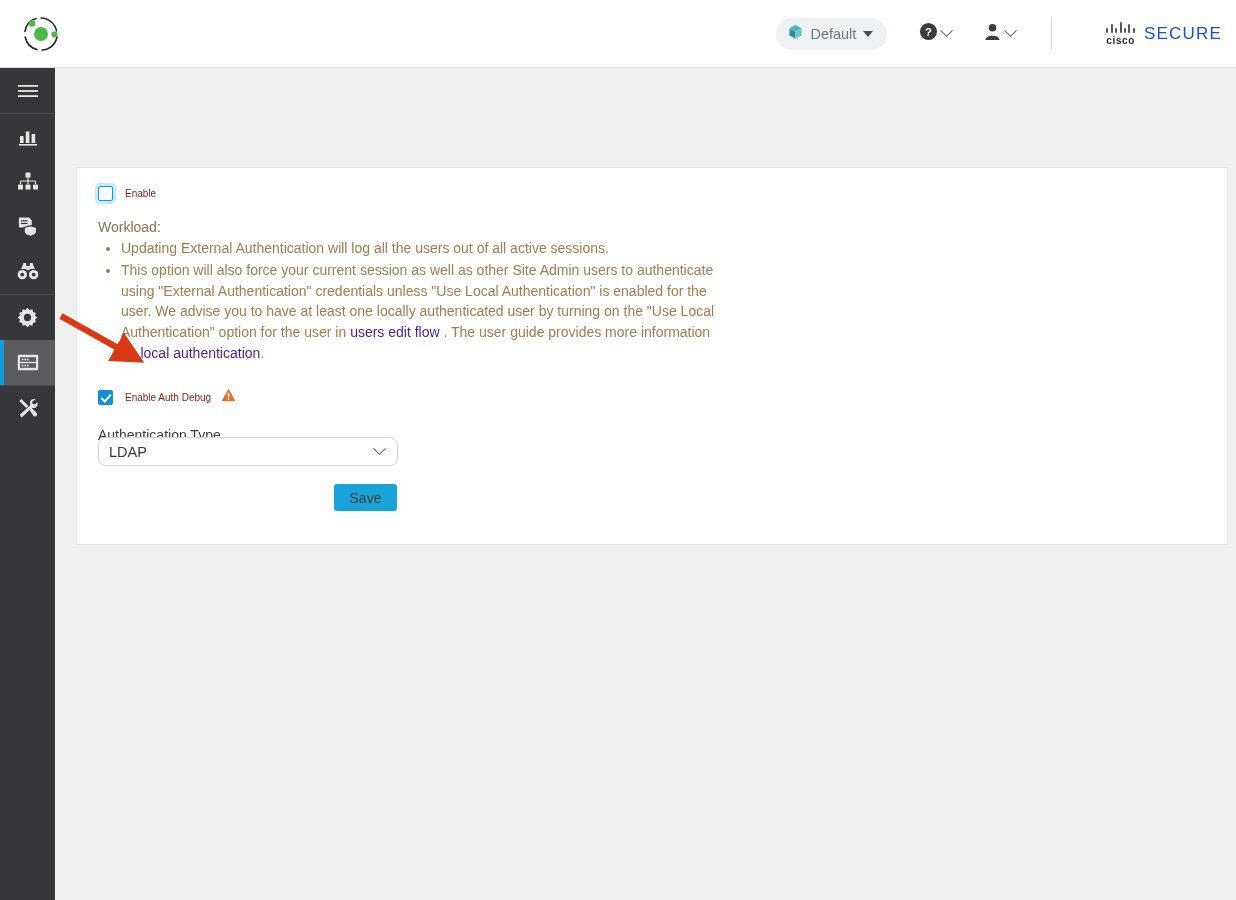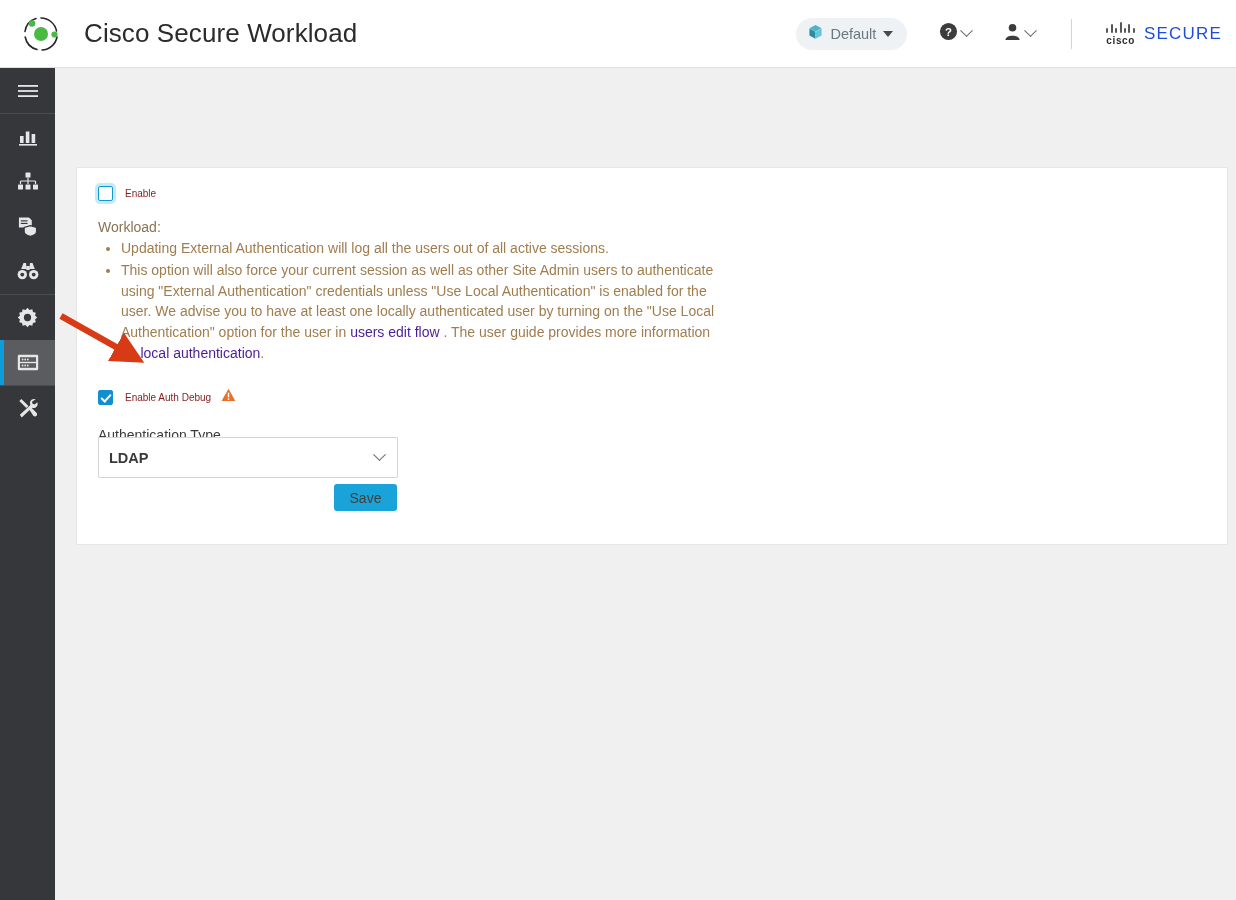--- a/index.html
+++ b/index.html
@@ -48,21 +48,21 @@
   .chev {
     display: inline-block; width: 9px; height: 9px;
     border-right: 1.6px solid #6d6d6d;
     border-bottom: 1.6px solid #6d6d6d;
     transform: rotate(45deg) translate(-2px,-2px);
   }
   .hdr-divider {
     width: 1px; height: 30px; background: #d5d5d5; margin: 0 18px 0 20px;
   }
   .cisco-logo { display: flex; align-items: center; gap: 9px; }
-  .cisco-mark { display: flex; flex-direction: column; align-items: flex-start; }
+  .cisco-mark { display: flex; flex-direction: column; align-items: flex-start; margin-left: 20px; }
   .cisco-bars { display: flex; align-items: flex-end; gap: 2.4px; height: 11px; }
   .cisco-bars i { display: block; width: 2px; background: #58585b; border-radius: 1px; }
   .cisco-word {
     font-size: 10px; font-weight: bold; color: #2d2d2d;
     letter-spacing: .6px; margin-top: 2px;
   }
   .secure-word {
     font-size: 17px; color: #1d4ed8; letter-spacing: 1.2px; font-weight: 400;
   }
 
@@ -135,23 +135,23 @@
     display: flex; align-items: center;
   }
   .warn-tri { margin-left: 10px; display: block; }
 
   .field-label {
     position: absolute; left: 21px; top: 247px;
     font-size: 14px; color: #3a3a3a; margin-top: 12px;
   }
   .select-box {
     position: absolute; left: 21px; top: 269px;
-    width: 300px; height: 41px;
-    border: 1px solid #d5d5d5; border-radius: 1px; background: #fff;
-    display: flex; align-items: center; cursor: pointer; font-weight: bold;
+    width: 300px; height: 29px;
+    border: 1px solid #d5d5d5; border-radius: 8px; background: #fff;
+    display: flex; align-items: center; cursor: pointer;
   }
   .select-value { font-size: 14.5px; color: #3a3a3a; padding-left: 10px; }
   .select-chev {
     margin-left: auto; margin-right: 13px;
     width: 9px; height: 9px;
     border-right: 1.7px solid #6d6d6d;
     border-bottom: 1.7px solid #6d6d6d;
     transform: rotate(45deg) translate(-2px,-2px);
   }
   .save-btn {
@@ -176,21 +176,20 @@
       <svg width="42" height="42" viewBox="0 0 42 42">
         <circle cx="21" cy="21" r="7" fill="#4aba45"></circle>
         <path d="M21 5 A16 16 0 0 1 36.5 18" stroke="#23282c" stroke-width="1.6" fill="none" stroke-linecap="round"></path>
         <path d="M37 24 A16 16 0 0 1 22 37" stroke="#23282c" stroke-width="1.6" fill="none" stroke-linecap="round"></path>
         <path d="M17 36.5 A16 16 0 0 1 5.2 24" stroke="#23282c" stroke-width="1.6" fill="none" stroke-linecap="round"></path>
         <path d="M5 18.5 A16 16 0 0 1 16 5.6" stroke="#23282c" stroke-width="1.6" fill="none" stroke-linecap="round"></path>
         <circle cx="12" cy="10.5" r="3.3" fill="#4aba45"></circle>
         <circle cx="34.5" cy="21.5" r="3.1" fill="#4aba45"></circle>
       </svg>
     </div>
-    <div class="brand-title">Cisco Secure Workload</div>
   </div>
 
   <div class="header-right">
     <div class="scope-pill">
       <span>
         <svg width="15" height="16" viewBox="0 0 16 17">
           <path d="M8 1 L14.5 4.5 L8 8 L1.5 4.5 Z" fill="#4fb3c8"></path>
           <path d="M1.5 4.8 L8 8.3 L8 15.6 L1.5 12.1 Z" fill="#2d8ba3"></path>
           <path d="M14.5 4.8 L8 8.3 L8 15.6 L14.5 12.1 Z" fill="#67c6d8"></path>
         </svg>

